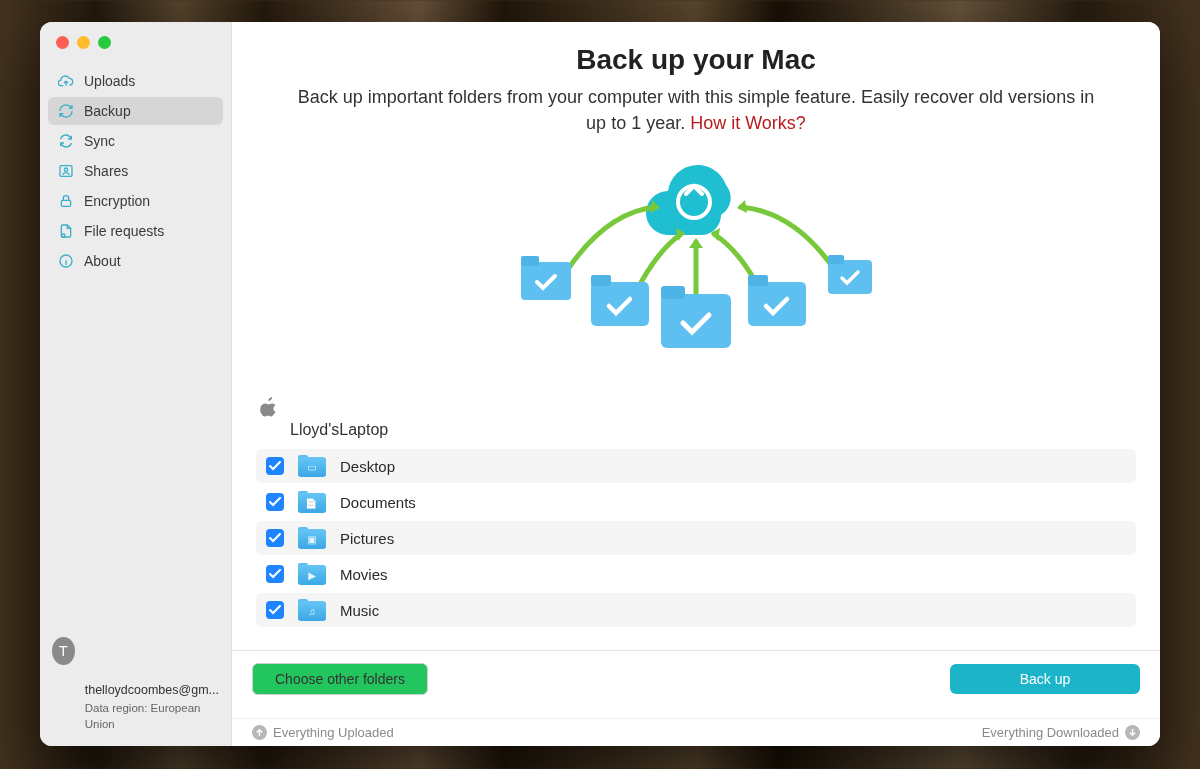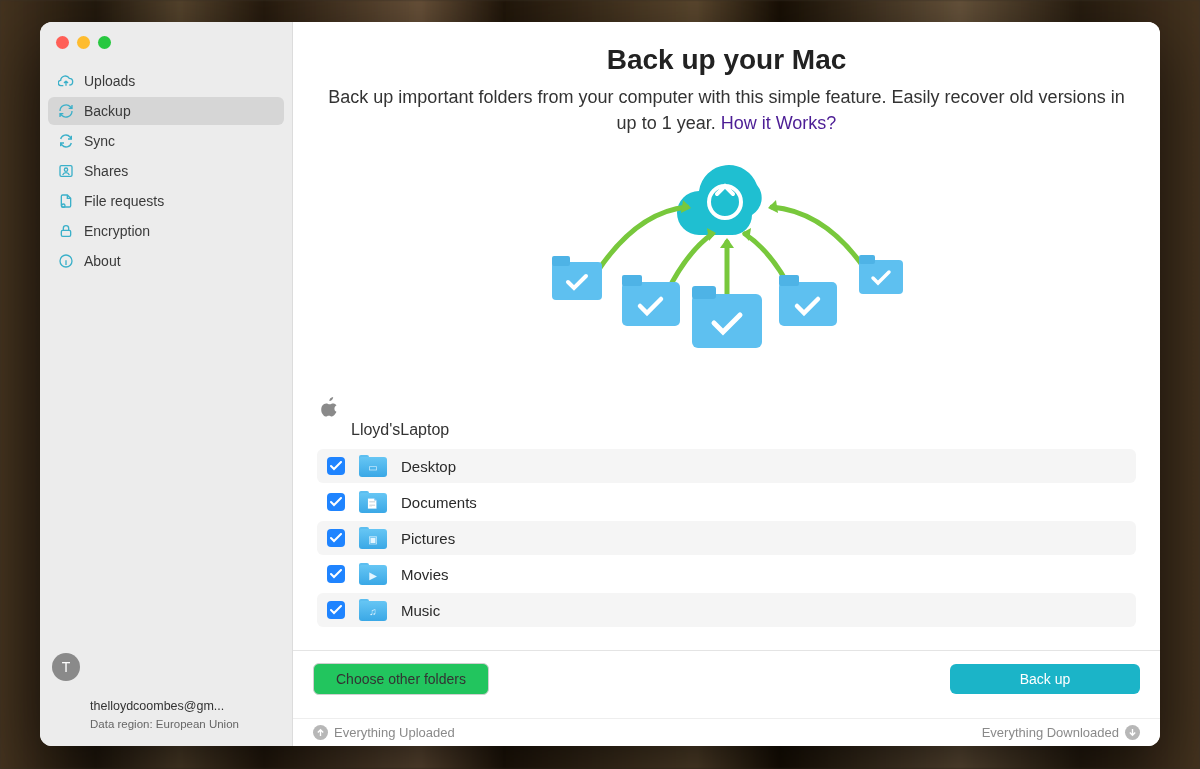--- a/index.html
+++ b/index.html
@@ -21,21 +21,21 @@
     left: 40px; top: 22px;
     width: 1120px; height: 724px;
     background: #ffffff;
     border-radius: 12px;
     box-shadow: 0 25px 70px rgba(0,0,0,0.6);
     display: flex;
     overflow: hidden;
   }
   
   .sidebar {
-    width: 253px;
+    width: 192px;
     background: #ececec;
     display:flex; flex-direction:column;
     border-right: 1px solid #dcdcdc;
   }
   .traffic { display:flex; gap:8px; padding:14px 0 18px 16px;}
   .tl{width:13px;height:13px;border-radius:50%;}
   .tl.red{background:#ff5f57;} .tl.yel{background:#febc2e;} .tl.grn{background:#28c840;}
   .nav { padding: 0 8px; }
   .nav-item {
     display:flex; align-items:center; gap:10px;
@@ -49,21 +49,21 @@
   .spacer{flex:1;}
   .account { padding:10px 12px 14px 12px; display:flex; gap:10px; align-items:flex-start;}
   .avatar{width:28px;height:28px;border-radius:50%;background:#8a8a8a;color:#fff;display:flex;align-items:center;justify-content:center;font-size:14px;font-weight:500;margin-top:2px;}
   .acct-text{font-size:12.5px;color:#333;line-height:1.4;margin-top:47px;}
   .acct-text .region{color:#666;font-size:11.5px;}
   
   .main{flex:1;display:flex;flex-direction:column;background:#fff;gap:11px;}
   .content{flex:1;padding:22px 24px 0 24px;overflow:hidden;display:flex;flex-direction:column;}
   h1{font-size:28px;font-weight:600;text-align:center;color:#222;}
   .subtitle{font-size:18px;color:#333;text-align:center;margin:8px auto 0;max-width:800px;line-height:1.45;}
-  .subtitle a{color:#4c1d95;text-decoration:none;}
+  .subtitle a{color:#b91c1c;text-decoration:none;}
   .illus{display:block;margin:16px auto 6px;}
   .device-row{display:flex;align-items:center;gap:12px;padding:8px 4px 10px 4px;}
   .apple-icon{width:18px;height:20px;color:#8a8a8a;}
   .device-name{font-size:16px;color:#333;margin-top:47px;}
   .folder-list{display:flex;flex-direction:column;gap:2px;}
   .folder-row{
     display:flex;align-items:center;gap:14px;
     padding:6px 10px; border-radius:6px;
   }
   .folder-row.alt{background:#f5f5f5;}
@@ -137,36 +137,36 @@
               <circle cx="12" cy="10" r="2.5"></circle>
               <path d="M7 18c1-2.5 3-3.5 5-3.5s4 1 5 3.5"></path>
             </svg>
         </span>
         <span>Shares</span>
       </div>
 
       <div class="nav-item">
         <span class="nav-icon">
           <svg viewBox="0 0 24 24" fill="none" stroke="#3bb0c9" stroke-width="2">
+              <rect x="5" y="11" width="14" height="9" rx="2"></rect>
+              <path d="M8 11V8a4 4 0 0 1 8 0v3"></path>
+            </svg>
+        </span>
+        <span>Encryption</span>
+      </div>
+
+      <div class="nav-item">
+        <span class="nav-icon">
+          <svg viewBox="0 0 24 24" fill="none" stroke="#3bb0c9" stroke-width="2">
               <path d="M14 3H7a2 2 0 0 0-2 2v14a2 2 0 0 0 2 2h10a2 2 0 0 0 2-2V8z"></path>
               <path d="M14 3v5h5"></path>
               <circle cx="8" cy="19" r="2.5"></circle>
             </svg>
         </span>
         <span>File requests</span>
-      </div>
-
-      <div class="nav-item">
-        <span class="nav-icon">
-          <svg viewBox="0 0 24 24" fill="none" stroke="#3bb0c9" stroke-width="2">
-              <rect x="5" y="11" width="14" height="9" rx="2"></rect>
-              <path d="M8 11V8a4 4 0 0 1 8 0v3"></path>
-            </svg>
-        </span>
-        <span>Encryption</span>
       </div>
 
       <div class="nav-item">
         <span class="nav-icon">
           <svg viewBox="0 0 24 24" fill="none" stroke="#3bb0c9" stroke-width="2">
               <circle cx="12" cy="12" r="9"></circle>
               <path d="M12 8h.01M11 12h1v5h1"></path>
             </svg>
         </span>
         <span>About</span>

